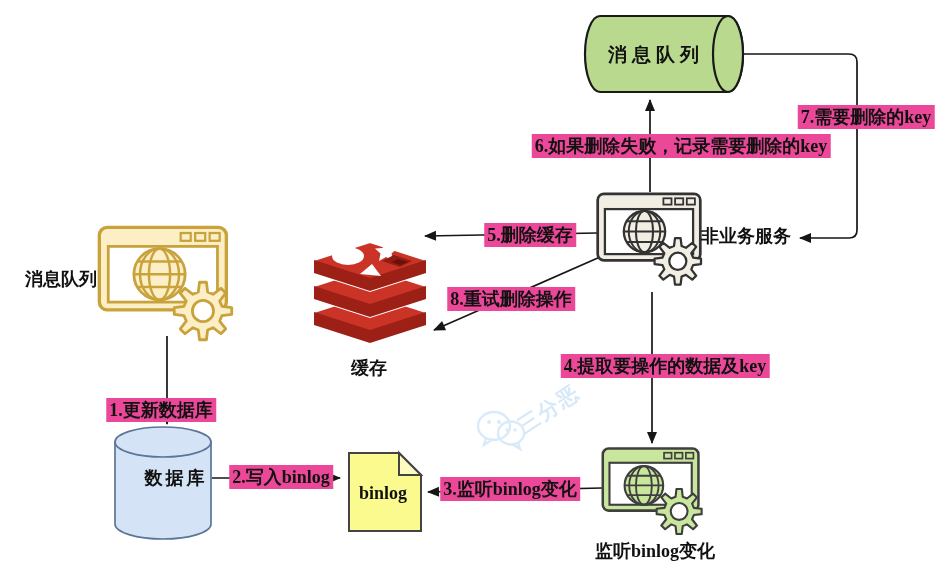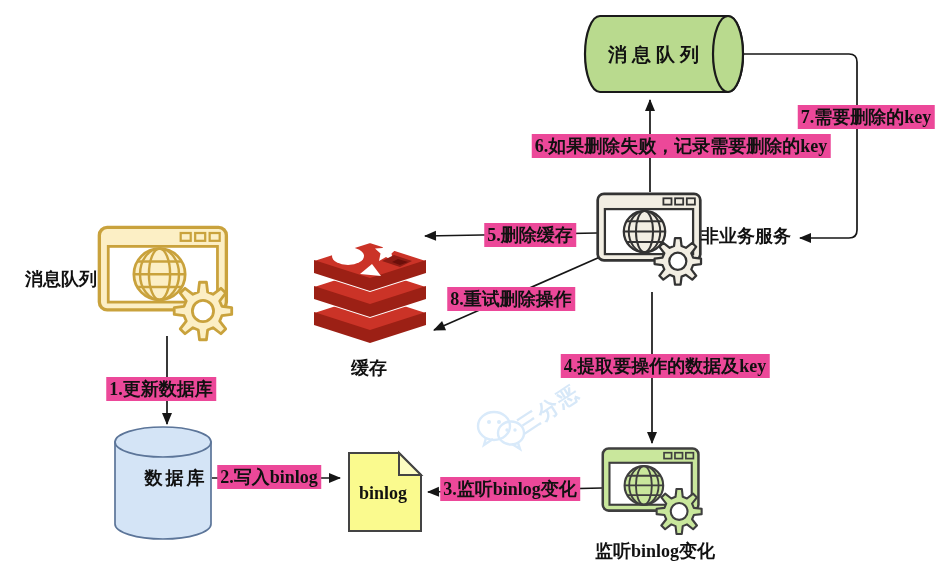--- a/index.html
+++ b/index.html
@@ -167,22 +167,22 @@
       <line class="globe-line" x1="-23" y1="0" x2="23" y2="0"></line>
       <line class="globe-line" x1="-20" y1="11.5" x2="20" y2="11.5"></line>
     </g>
     <g transform="translate(94,78)">
       <path class="gear-body" d="M-4.3,-17.5 L-3.2,-26.8 L3.2,-26.8 L4.3,-17.5 L9.3,-15.4 L16.7,-21.2 L21.2,-16.7 L15.4,-9.3 L17.5,-4.3 L26.8,-3.2 L26.8,3.2 L17.5,4.3 L15.4,9.3 L21.2,16.7 L16.7,21.2 L9.3,15.4 L4.3,17.5 L3.2,26.8 L-3.2,26.8 L-4.3,17.5 L-9.3,15.4 L-16.7,21.2 L-21.2,16.7 L-15.4,9.3 L-17.5,4.3 L-26.8,3.2 L-26.8,-3.2 L-17.5,-4.3 L-15.4,-9.3 L-21.2,-16.7 L-16.7,-21.2 L-9.3,-15.4 Z"></path>
       <circle class="gear-hole" r="10"></circle>
     </g>
   </svg>
   <div class="name" style="left:655px;top:551px;">监听binlog变化</div>
 
-  <div class="lbl" style="left:161px;top:389px;font-family:Liberation Serif, serif;">1.更新数据库</div>
-  <div class="lbl" style="left:269px;top:477px;">2.写入binlog</div>
+  <div class="lbl" style="left:161px;top:410px;font-family:Liberation Serif, serif;">1.更新数据库</div>
+  <div class="lbl" style="left:281px;top:477px;">2.写入binlog</div>
   <div class="lbl" style="left:510px;top:489px;">3.监听binlog变化</div>
   <div class="lbl" style="left:665px;top:366px;">4.提取要操作的数据及key</div>
   <div class="lbl" style="left:530px;top:235px;">5.删除缓存</div>
   <div class="lbl" style="left:681px;top:146px;">6.如果删除失败，记录需要删除的key</div>
   <div class="lbl" style="left:866px;top:117px;">7.需要删除的key</div>
   <div class="lbl" style="left:511px;top:299px;">8.重试删除操作</div>
 
 </div>
 
 </body></html>

